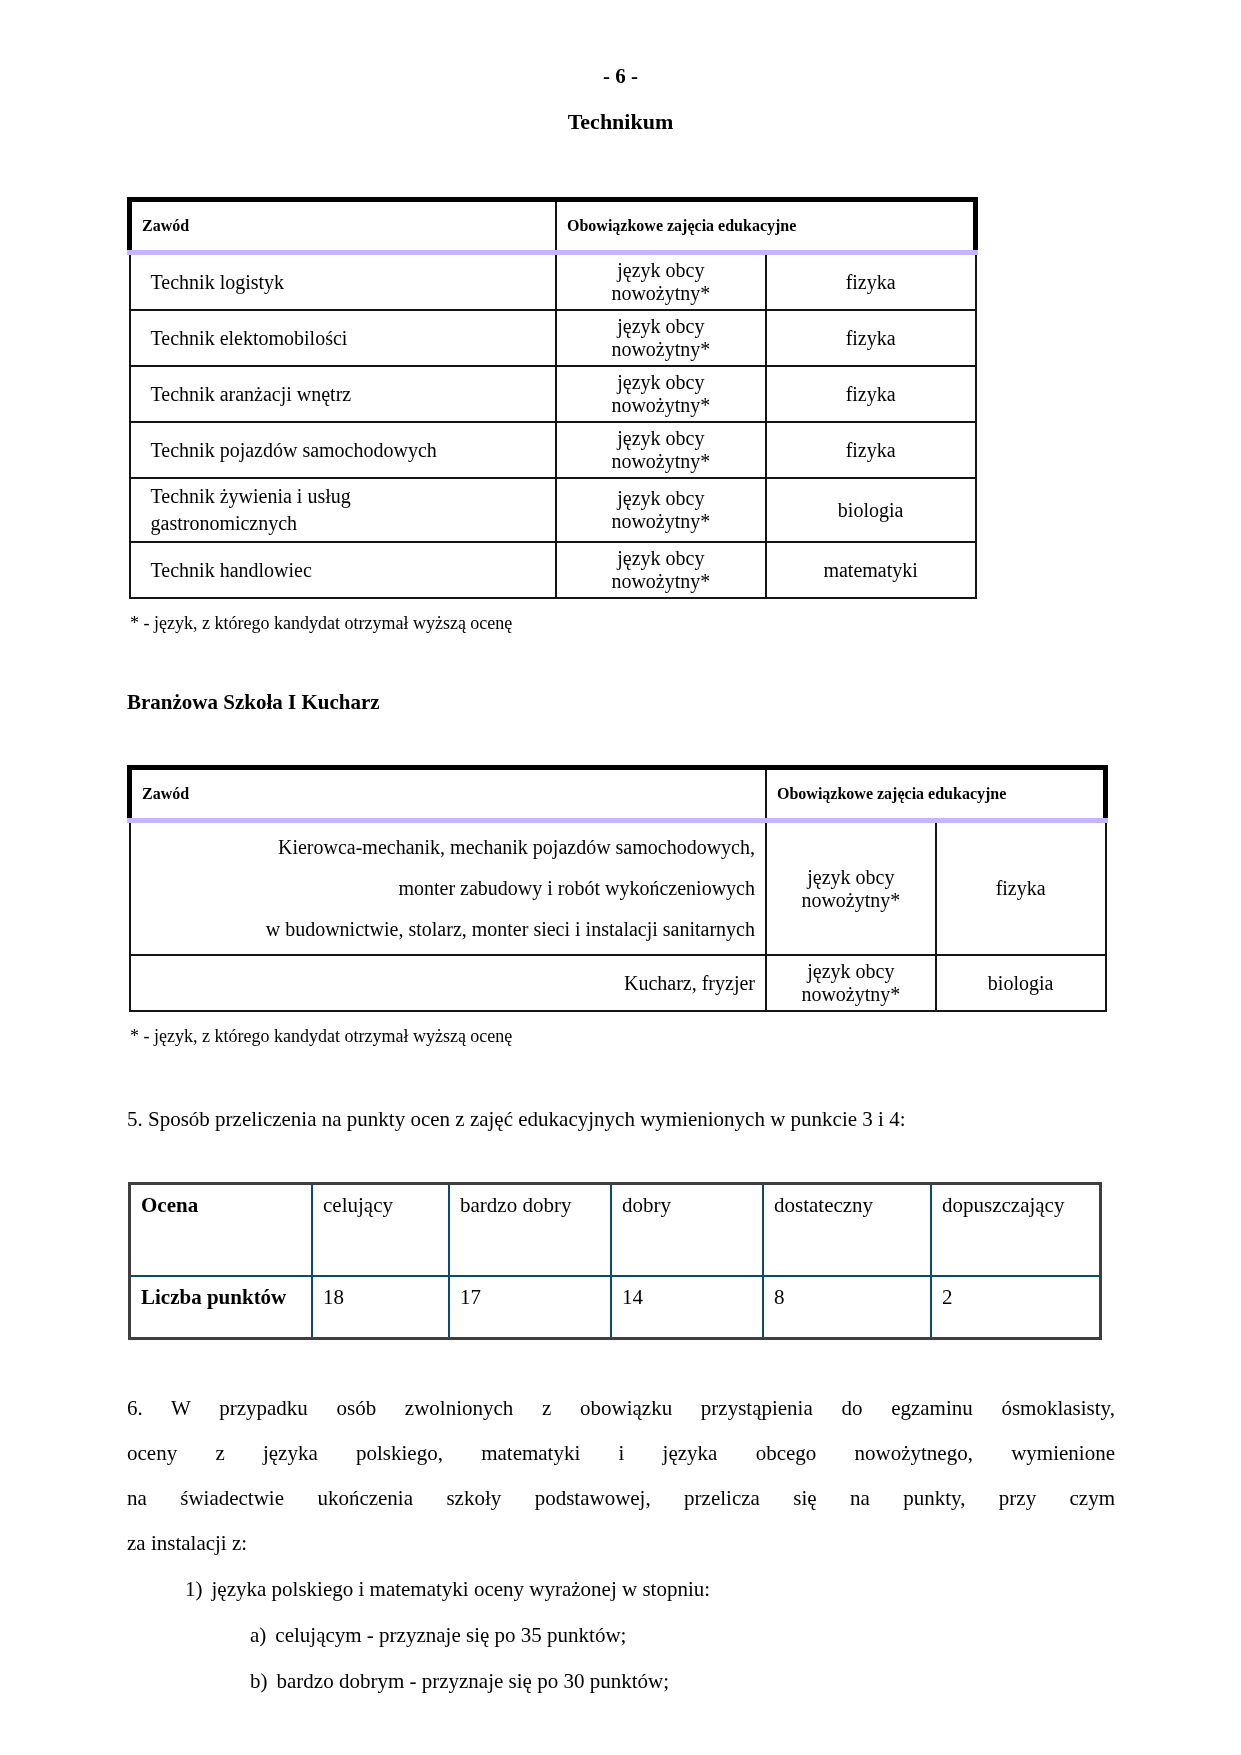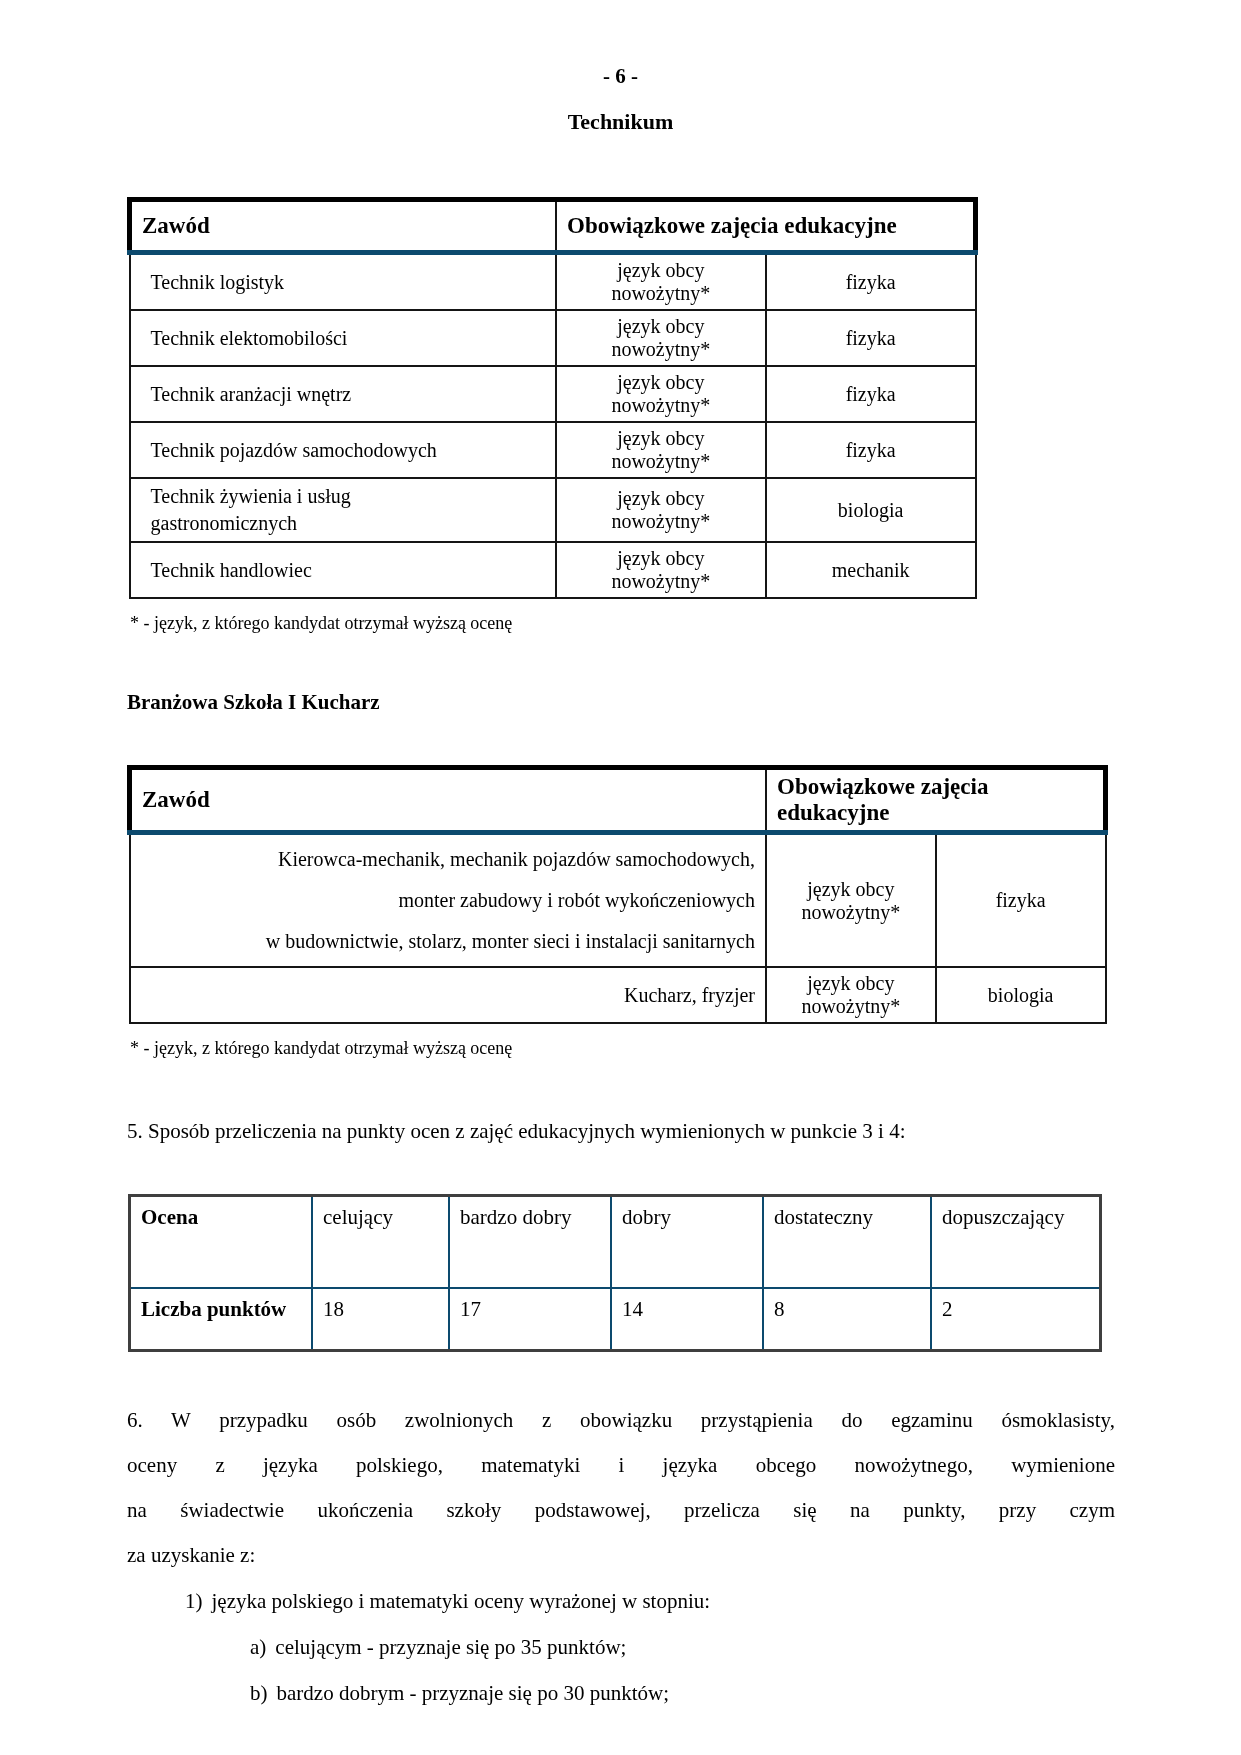--- a/index.html
+++ b/index.html
@@ -31,22 +31,22 @@
     table-layout:fixed;
     font-size:20px;
   }
   table.tbl td, table.tbl th {
     border:2px solid #151515;
     padding:4px 10px;
     overflow:hidden;
   }
   table.tbl thead th {
     border-top:5px solid #000;
-    border-bottom:5px solid #0c4a6e;
-    font-size:23px;
+    border-bottom:5px solid #c4b5fd;
+    font-size:16px;
     font-weight:bold;
     height:40px;
   }
   table.tbl thead th:first-child { border-left:5px solid #000; text-align:left; }
   table.tbl thead th:last-child  { border-right:5px solid #000; text-align:left; }
 
   .tbl1 { margin:62px 0 0 127px; width:851px; }
   .tbl1 .col-zawod   { width:403px; }
   .tbl1 .col-lang    { width:250px; }
   .tbl1 .col-subject { width:198px; }
@@ -166,21 +166,21 @@
       </tr>
       <tr>
         <td class="zawod-cell">Technik żywienia i usług
 gastronomicznych</td>
         <td class="lang-cell">język obcy nowożytny*</td>
         <td class="subject-cell">biologia</td>
       </tr>
       <tr>
         <td class="zawod-cell">Technik handlowiec</td>
         <td class="lang-cell">język obcy nowożytny*</td>
-        <td class="subject-cell">mechanik</td>
+        <td class="subject-cell">matematyki</td>
       </tr>
     </tbody>
   </table>
   <div class="footnote">* - język, z którego kandydat otrzymał wyższą ocenę</div>
 
   <div class="heading2">Branżowa Szkoła I Kucharz</div>
 
   <table class="tbl tbl2">
     <thead>
       <tr>
@@ -225,21 +225,21 @@
         <td>8</td>
         <td>2</td>
       </tr>
     </tbody>
   </table>
 
   <div class="para6">
     <div class="jline">6. W przypadku osób zwolnionych z obowiązku przystąpienia do egzaminu ósmoklasisty,</div>
     <div class="jline">oceny z języka polskiego, matematyki i języka obcego nowożytnego, wymienione</div>
     <div class="jline">na świadectwie ukończenia szkoły podstawowej, przelicza się na punkty, przy czym</div>
-    <div class="lastline">za uzyskanie z:</div>
+    <div class="lastline">za instalacji z:</div>
   </div>
 
   <div class="list-item1">
     <span class="marker">1)</span><span>języka polskiego i matematyki oceny wyrażonej w stopniu:</span>
   </div>
   <div class="list-sub">
     <span class="marker">a)</span><span>celującym - przyznaje się po 35 punktów;</span>
   </div>
   <div class="list-sub">
     <span class="marker">b)</span><span>bardzo dobrym - przyznaje się po 30 punktów;</span>

